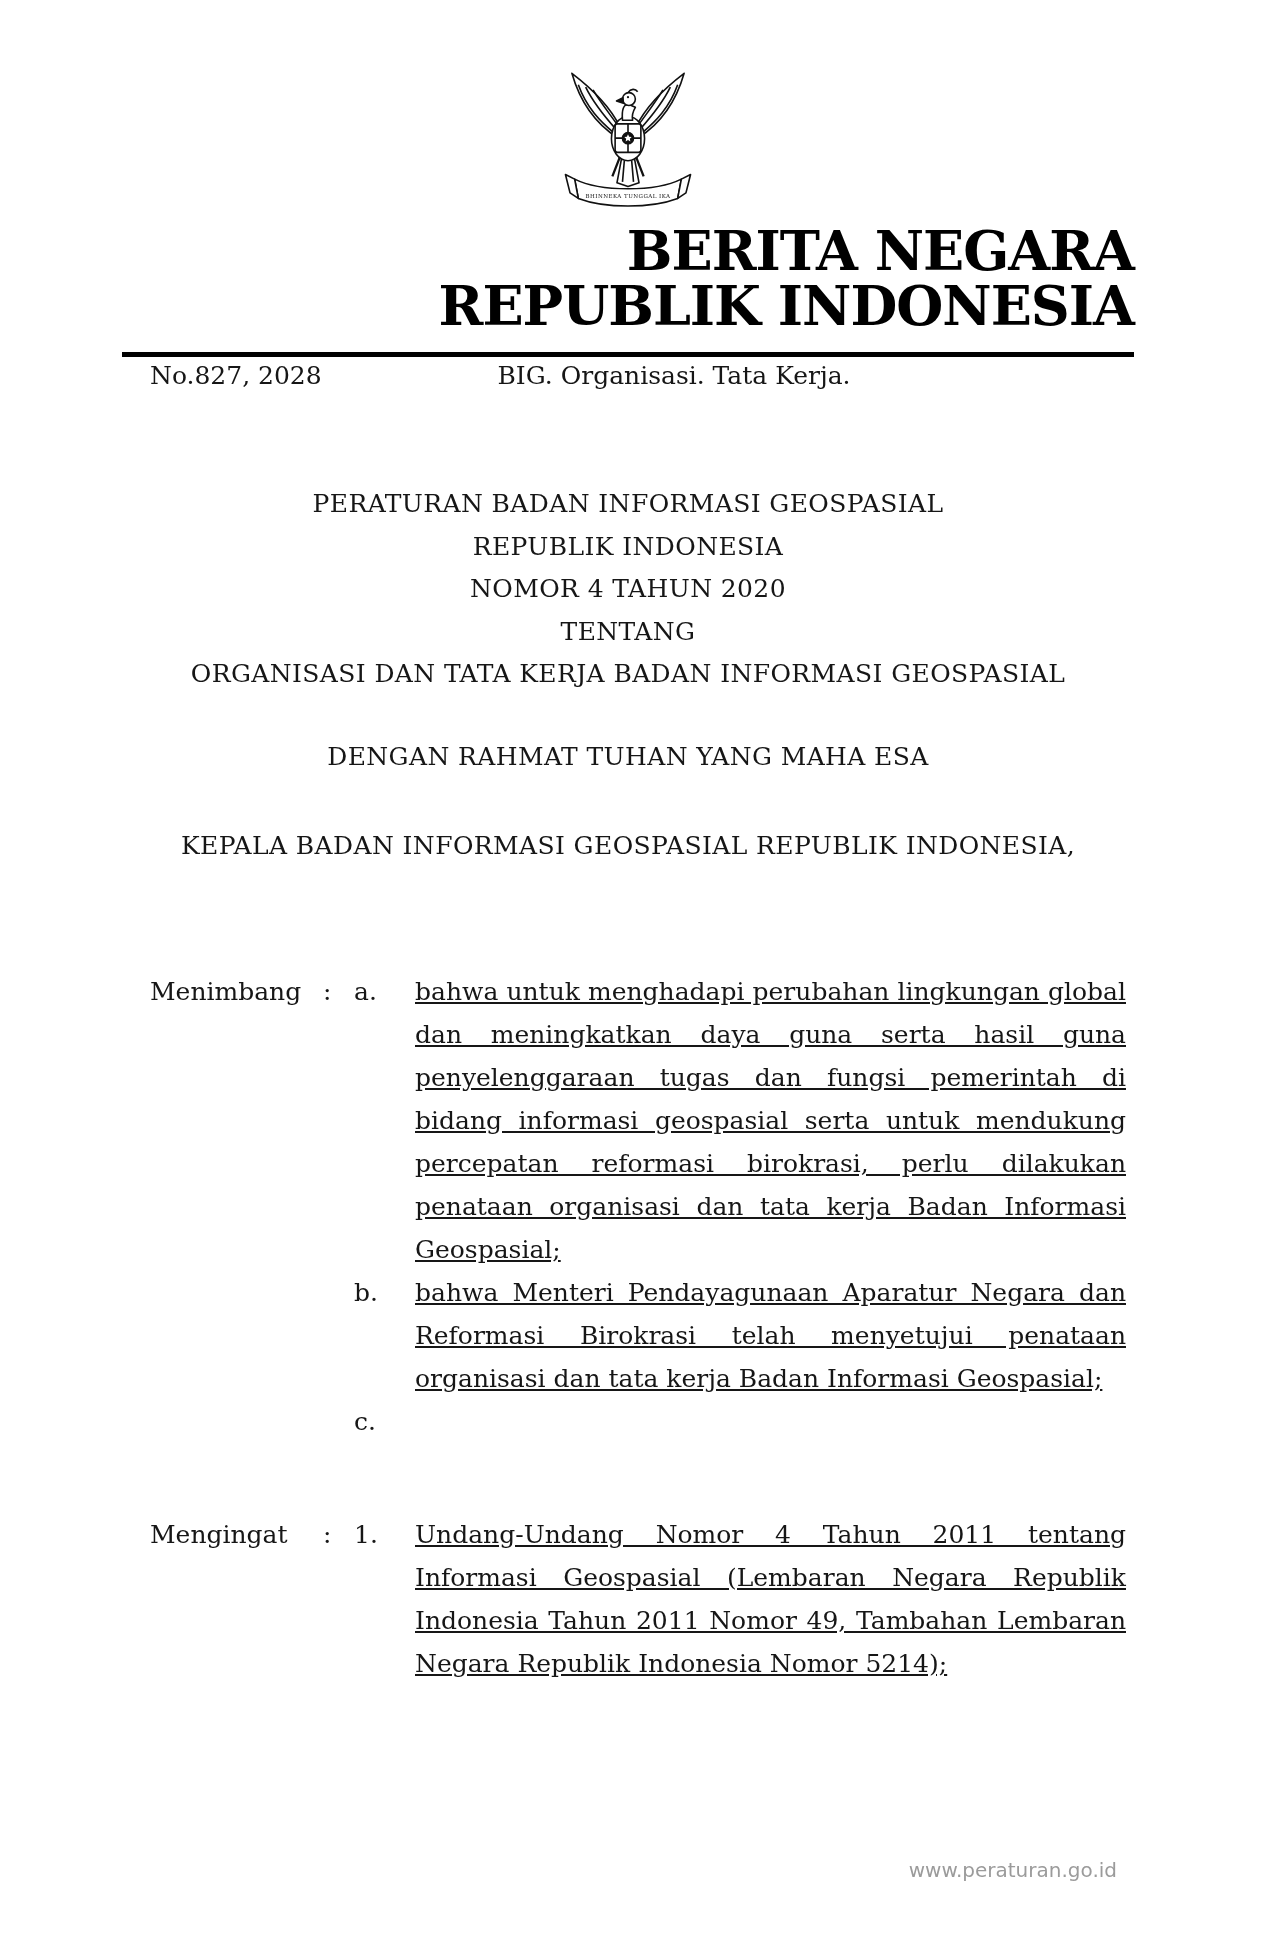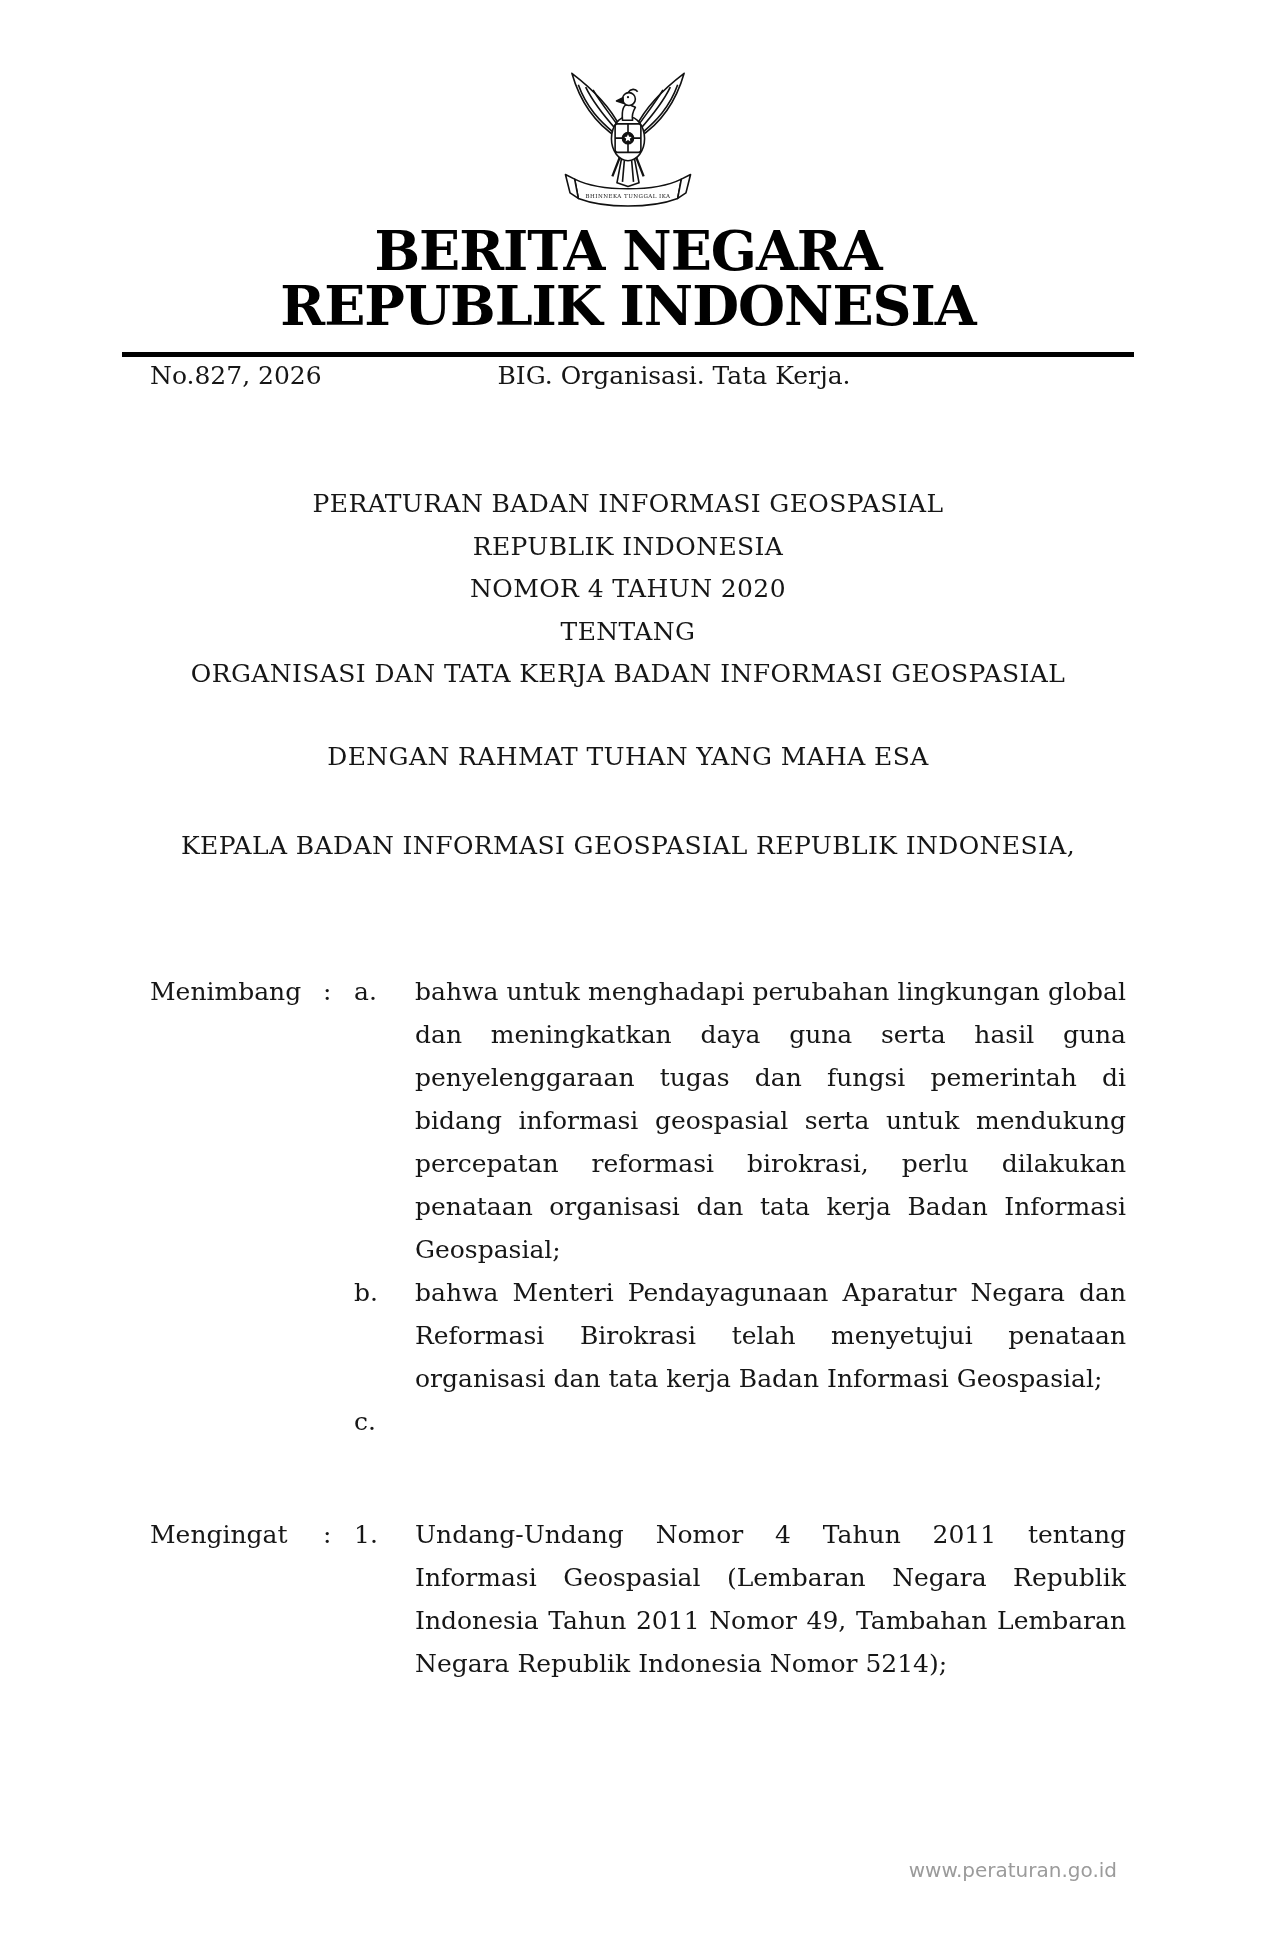--- a/index.html
+++ b/index.html
@@ -13,21 +13,21 @@
     margin:0 auto;
     overflow:hidden;
   }
   .content-col { position:absolute; left:122px; width:1012px; }
 
   
   .emblem-wrap { top:64px; text-align:center; }
   .emblem-wrap svg { display:inline-block; }
 
   
-  .masthead { top:224px; text-align:center; font-weight:bold;
+  .masthead { top:224px; text-align:right; font-weight:bold;
               font-size:54px; line-height:55px; letter-spacing:-1px; color:#000; }
   .masthead .m-line { white-space:nowrap; }
 
   .header-rule { top:352px; height:5px; background:#000; }
 
   .subrow { top:360px; height:34px; font-size:25px; line-height:32px; }
   .doc-number { position:absolute; left:28px; top:0; white-space:nowrap; }
   .subject { position:absolute; left:calc(50% + 46px); transform:translateX(-50%);
              top:0; white-space:nowrap; }
 
@@ -36,21 +36,21 @@
                  line-height:42.5px; letter-spacing:0.4px; }
   .invocation { top:742px; text-align:center; font-size:25px; letter-spacing:0.4px; }
   .official   { top:831px; text-align:center; font-size:25px; letter-spacing:0.4px; }
 
   
   .sections { position:absolute; left:150px; width:976px; top:970px;
               font-size:25px; line-height:43px; }
   .section { display:grid; grid-template-columns:173px 31px 61px 1fr; }
   .section.second { margin-top:70px; }
   .sec-label, .sec-colon, .item-marker { white-space:nowrap; }
-  .item-text { text-align:justify; }
+  .item-text { text-align:justify;text-decoration:underline; }
 
   
   .footer { top:1858px; text-align:right; padding-right:17px;
             font-family:"DejaVu Sans","Liberation Sans",sans-serif;
             font-size:20px; color:#9b9b9b; }
 </style>
 </head>
 <body>
 
 <div class="page">
@@ -91,21 +91,21 @@
   </div>
 
   <div class="content-col masthead">
     <div class="m-line">BERITA NEGARA</div>
     <div class="m-line">REPUBLIK INDONESIA</div>
   </div>
 
   <div class="content-col header-rule"></div>
 
   <div class="content-col subrow">
-    <span class="doc-number">No.827, 2026</span>
+    <span class="doc-number">No.827, 2028</span>
     <span class="subject">BIG. Organisasi. Tata Kerja.</span>
   </div>
 
   <div class="content-col title-block">
     <div>PERATURAN BADAN INFORMASI GEOSPASIAL</div>
     <div>REPUBLIK INDONESIA</div>
     <div>NOMOR 4 TAHUN 2020</div>
     <div>TENTANG</div>
     <div>ORGANISASI DAN TATA KERJA BADAN INFORMASI GEOSPASIAL</div>
   </div>

